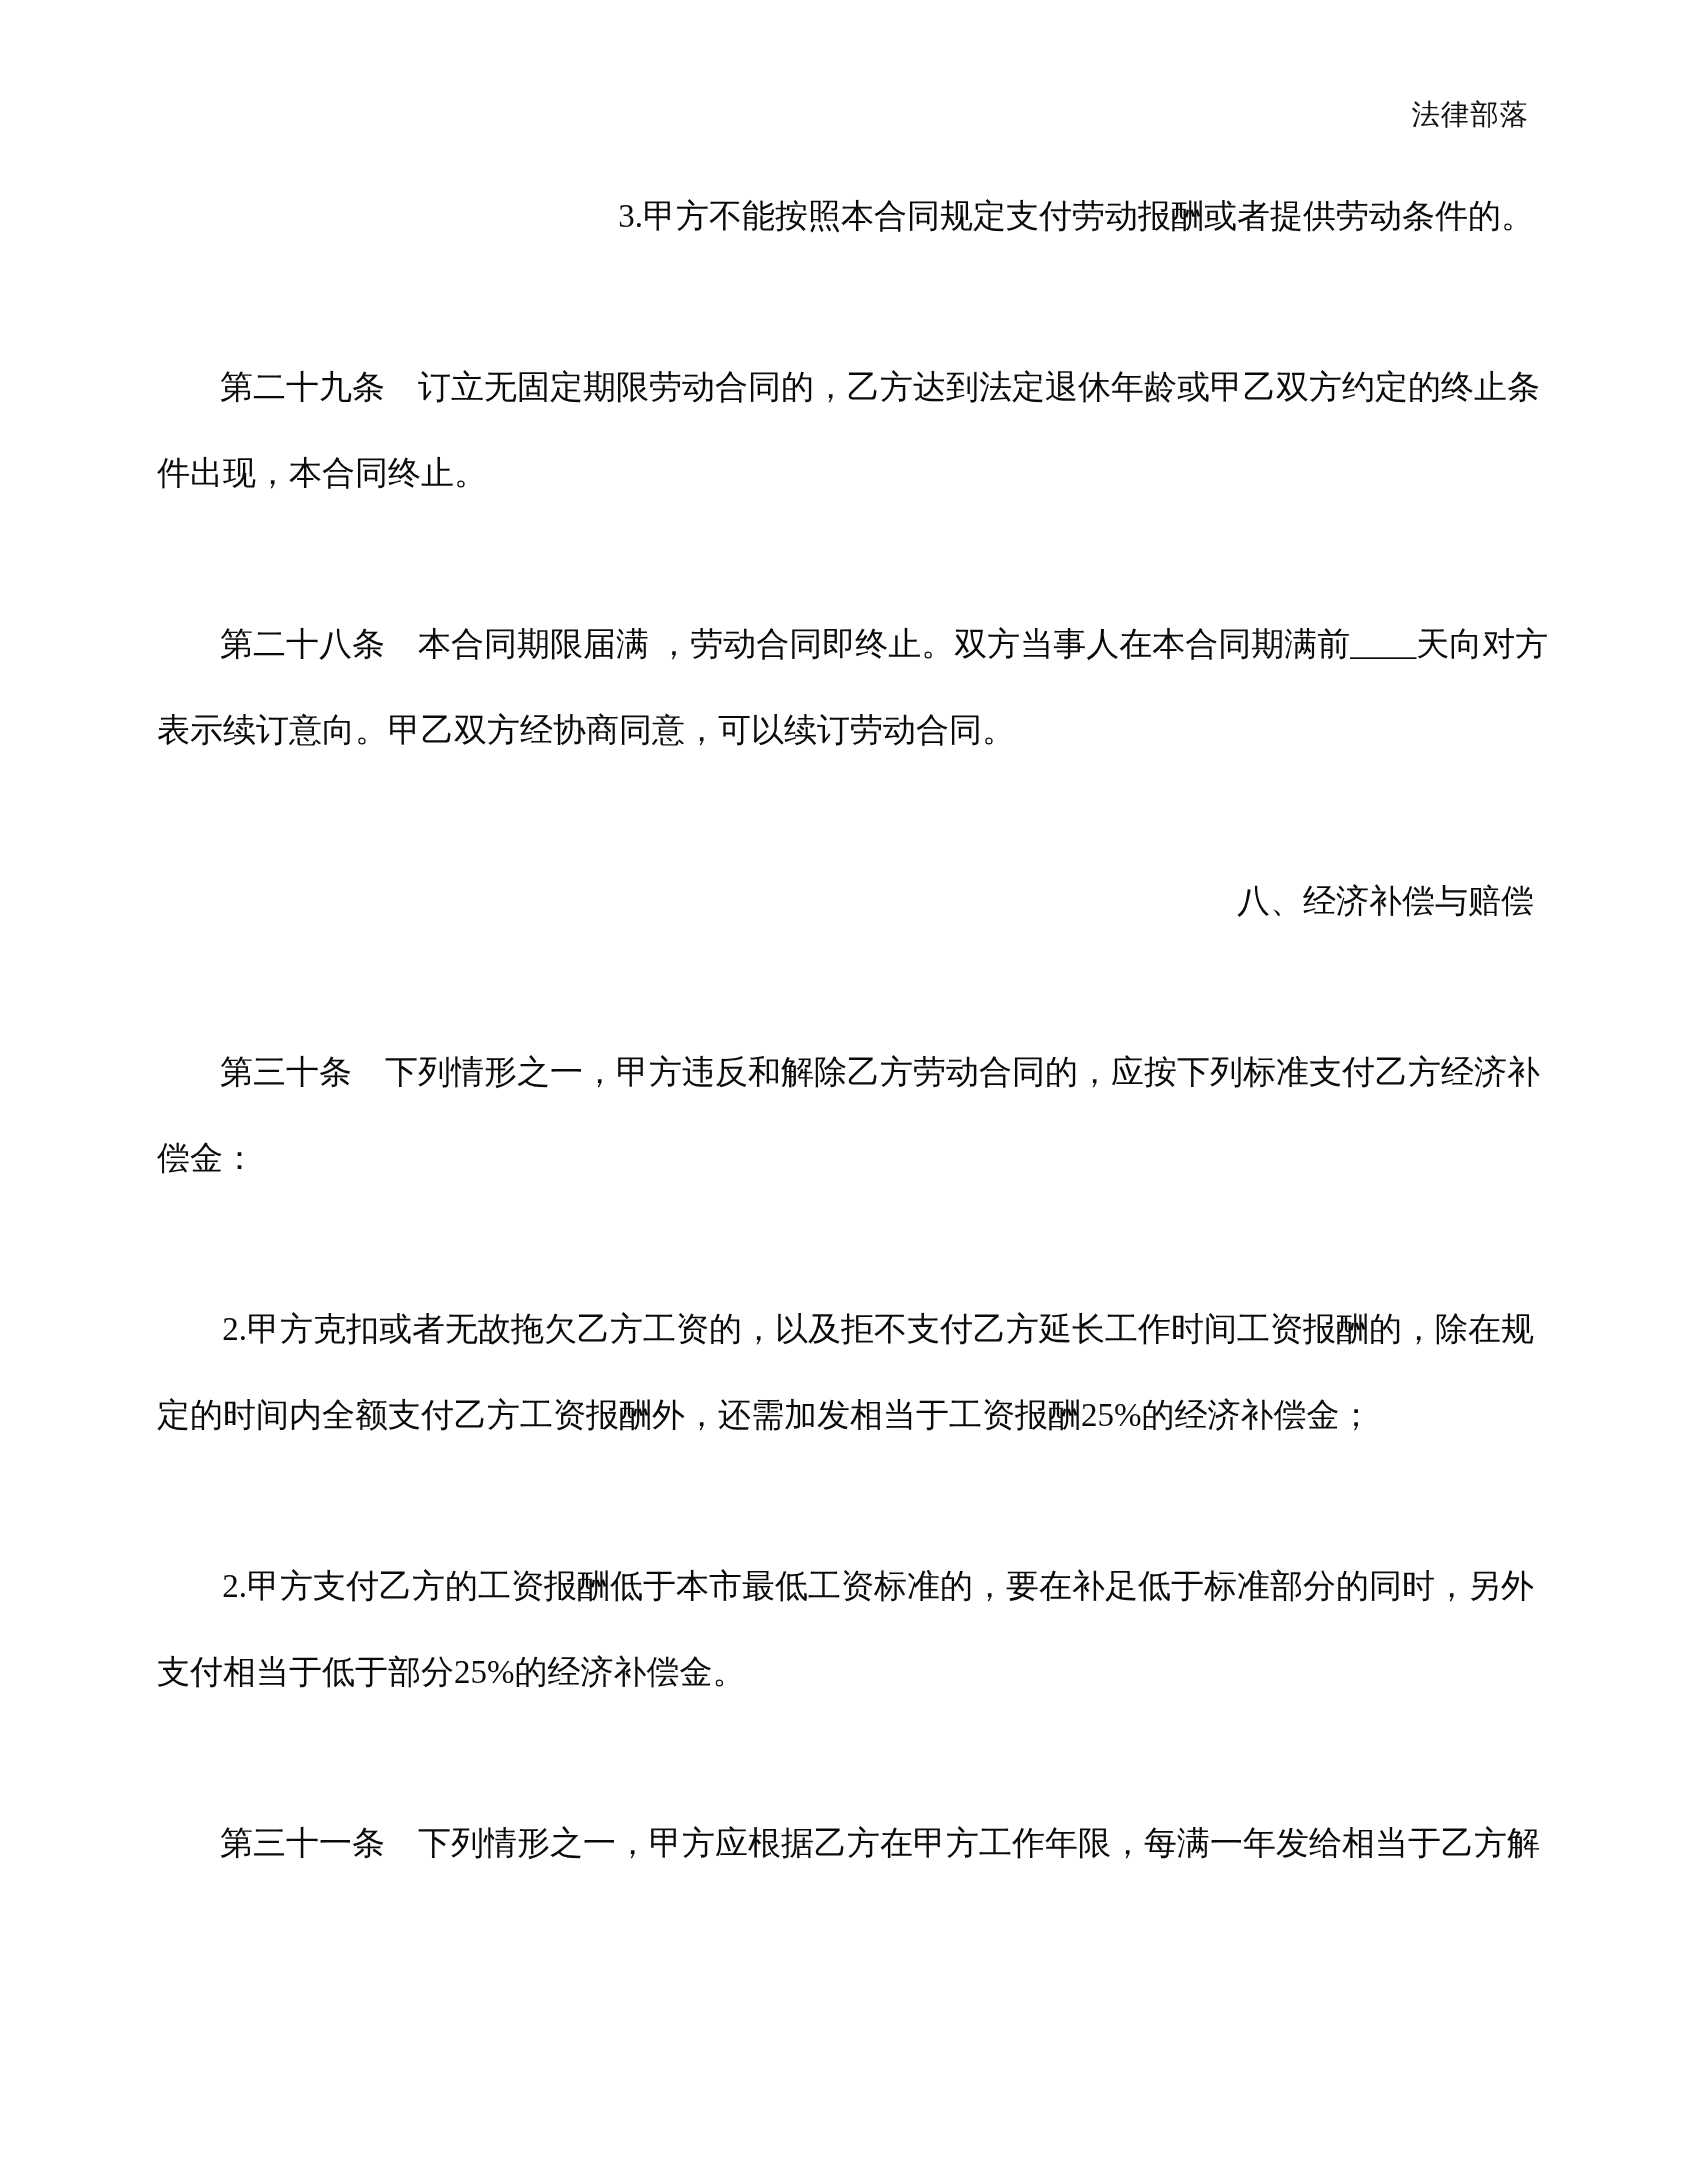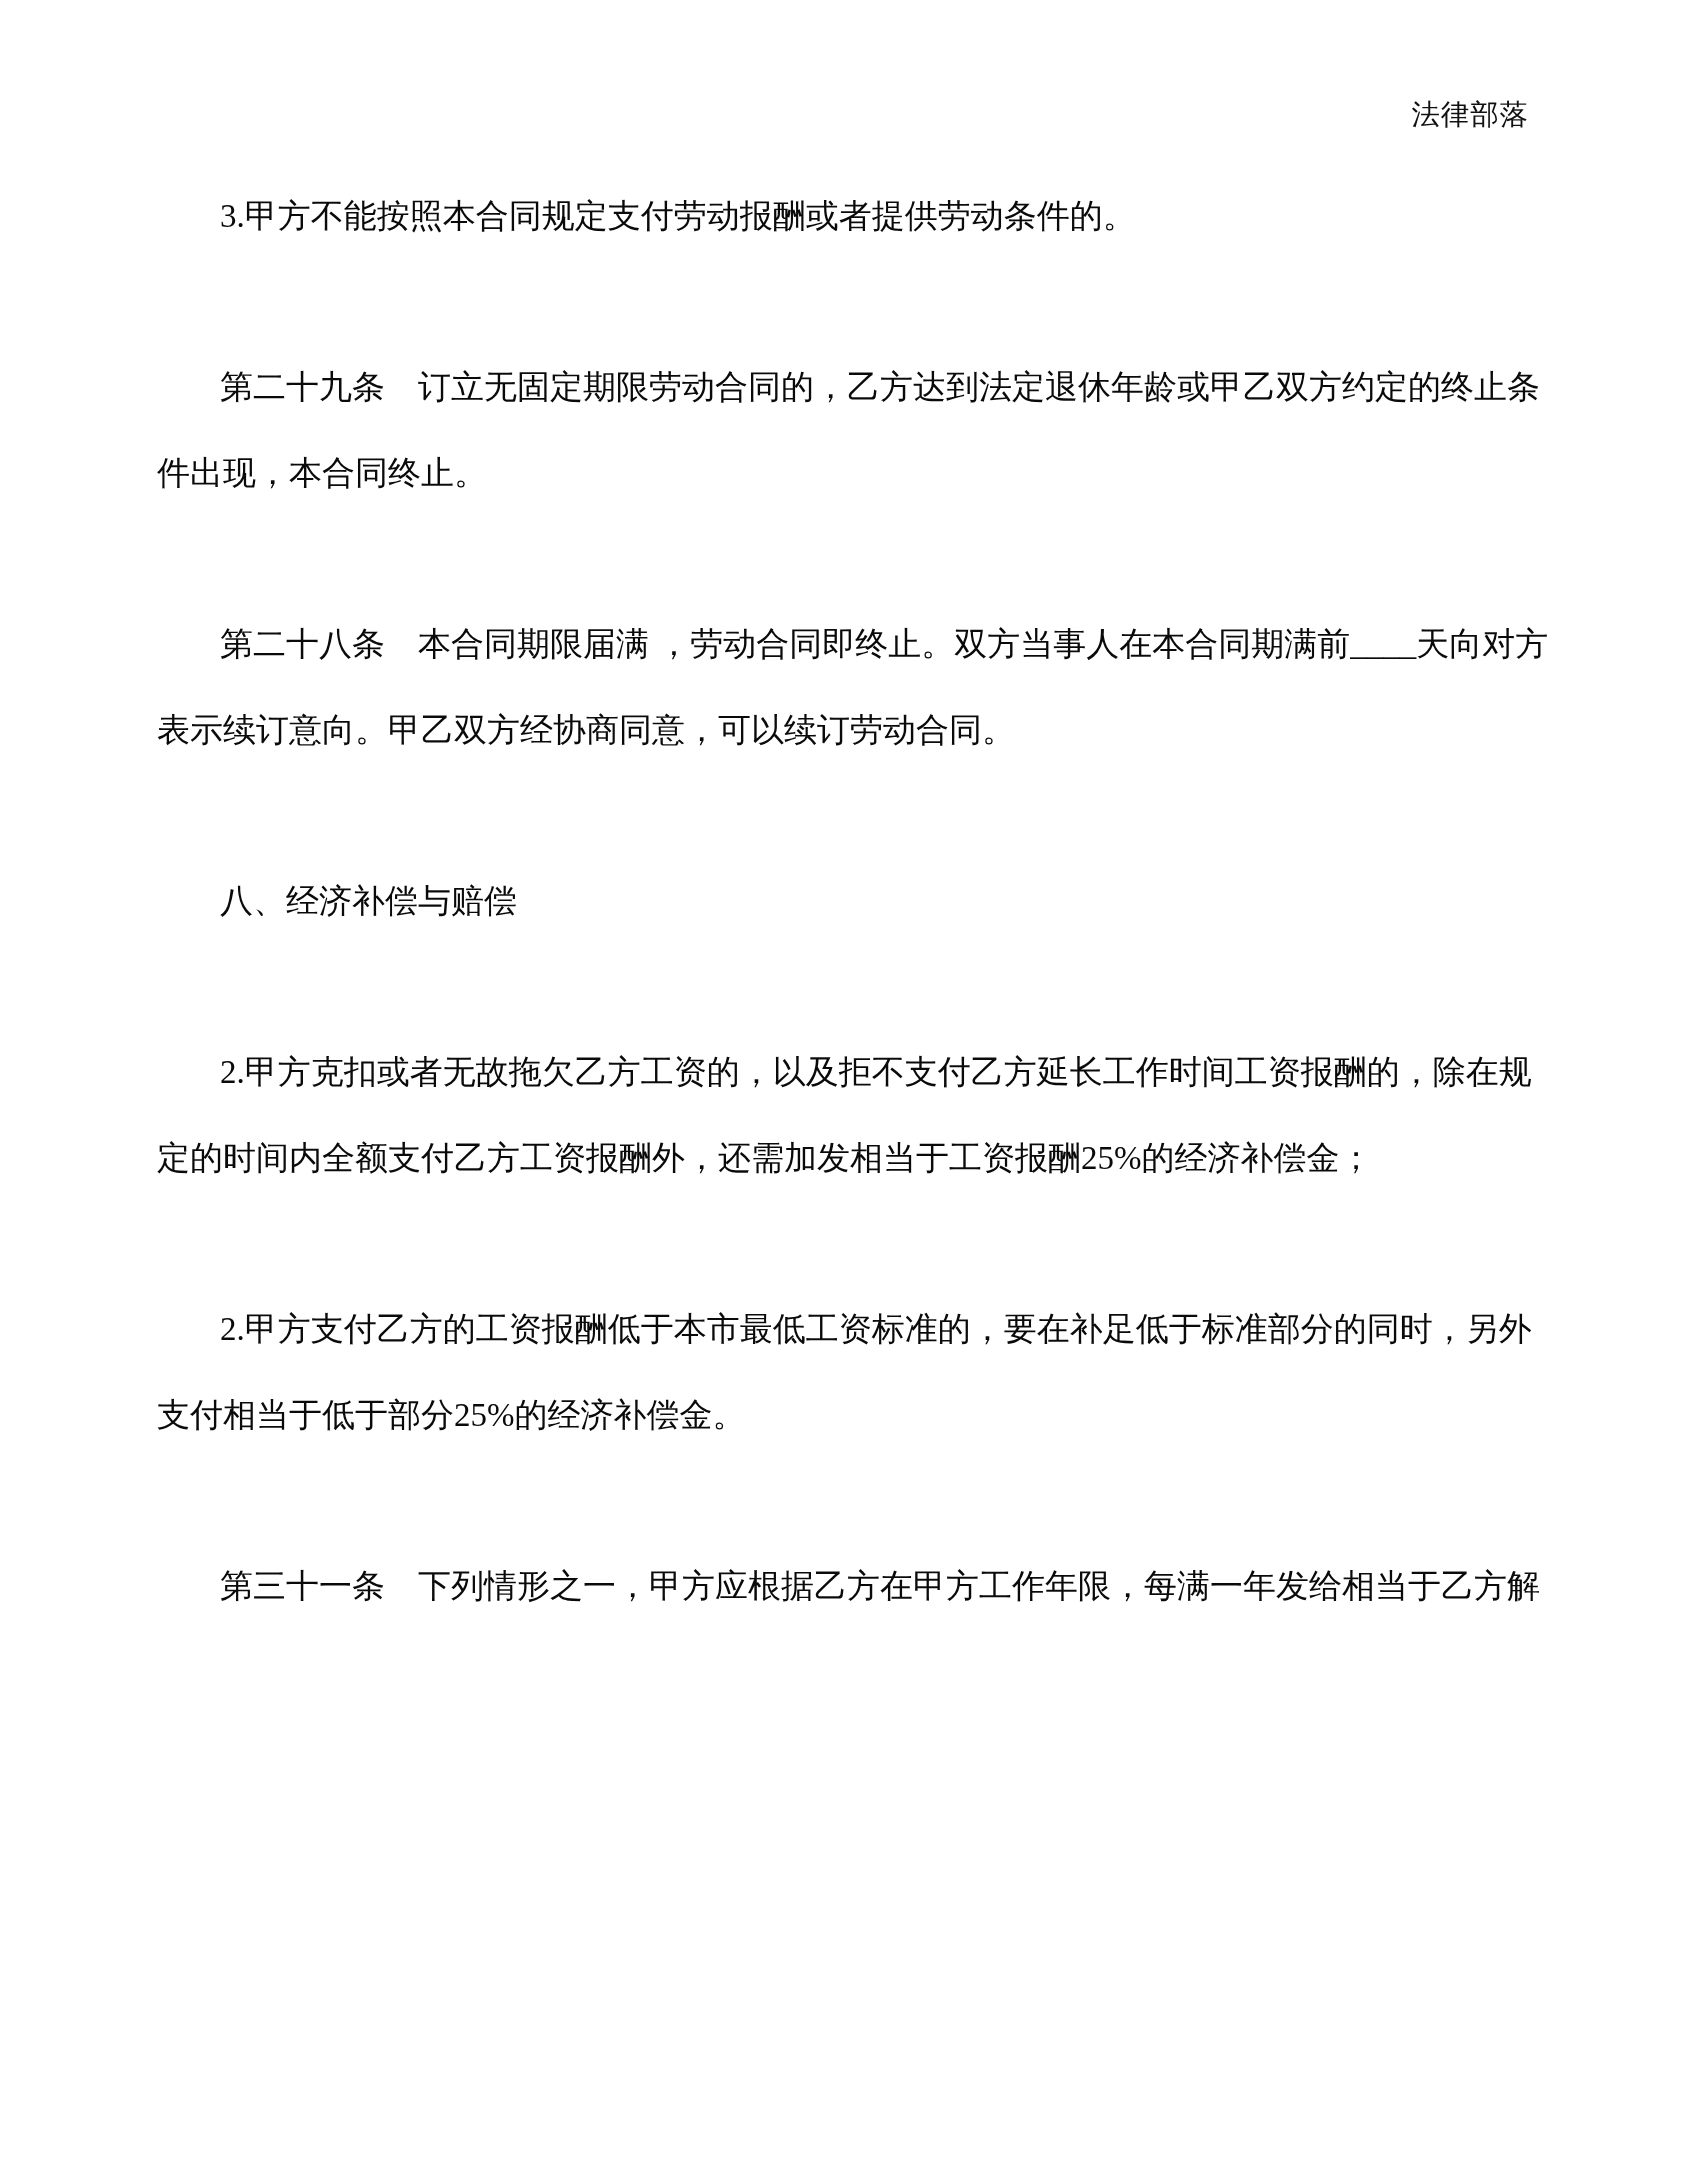--- a/index.html
+++ b/index.html
@@ -41,20 +41,21 @@
   .line {
     height: 86px;
     line-height: 86px;
     font-size: 33px;
     white-space: nowrap;
     letter-spacing: 0px;
     color: #0a0a0a;
   }
   .para .line:first-child {
     text-indent: 63px;
+    text-align: right;
   }
 </style>
 </head>
 <body>
 
 <div class="page">
 
   <div class="watermark">法律部落</div>
 
   <div class="content">
@@ -70,20 +71,24 @@
 
     <div class="para">
       <div class="line">第二十八条　本合同期限届满 ，劳动合同即终止。双方当事人在本合同期满前____天向对方</div>
       <div class="line">表示续订意向。甲乙双方经协商同意，可以续订劳动合同。</div>
     </div>
 
     <div class="para">
       <div class="line">八、经济补偿与赔偿</div>
     </div>
 
+    <div class="para">
+      <div class="line">第三十条　下列情形之一，甲方违反和解除乙方劳动合同的，应按下列标准支付乙方经济补</div>
+      <div class="line">偿金：</div>
+    </div>
 
     <div class="para">
       <div class="line">2.甲方克扣或者无故拖欠乙方工资的，以及拒不支付乙方延长工作时间工资报酬的，除在规</div>
       <div class="line">定的时间内全额支付乙方工资报酬外，还需加发相当于工资报酬25%的经济补偿金；</div>
     </div>
 
     <div class="para">
       <div class="line">2.甲方支付乙方的工资报酬低于本市最低工资标准的，要在补足低于标准部分的同时，另外</div>
       <div class="line">支付相当于低于部分25%的经济补偿金。</div>
     </div>

